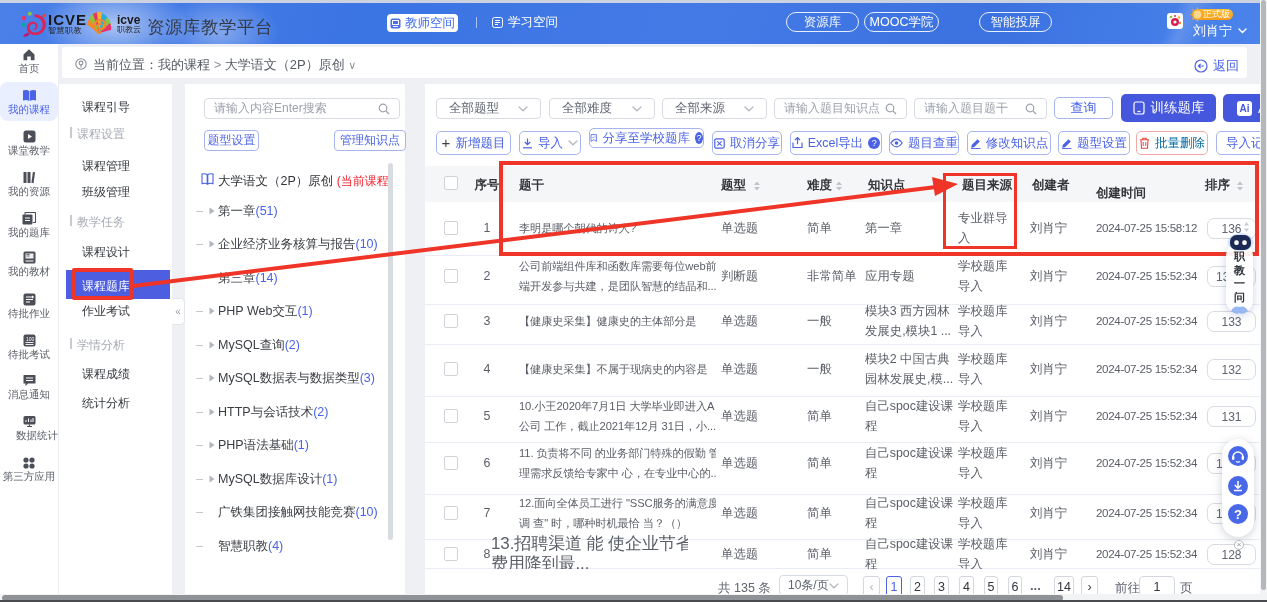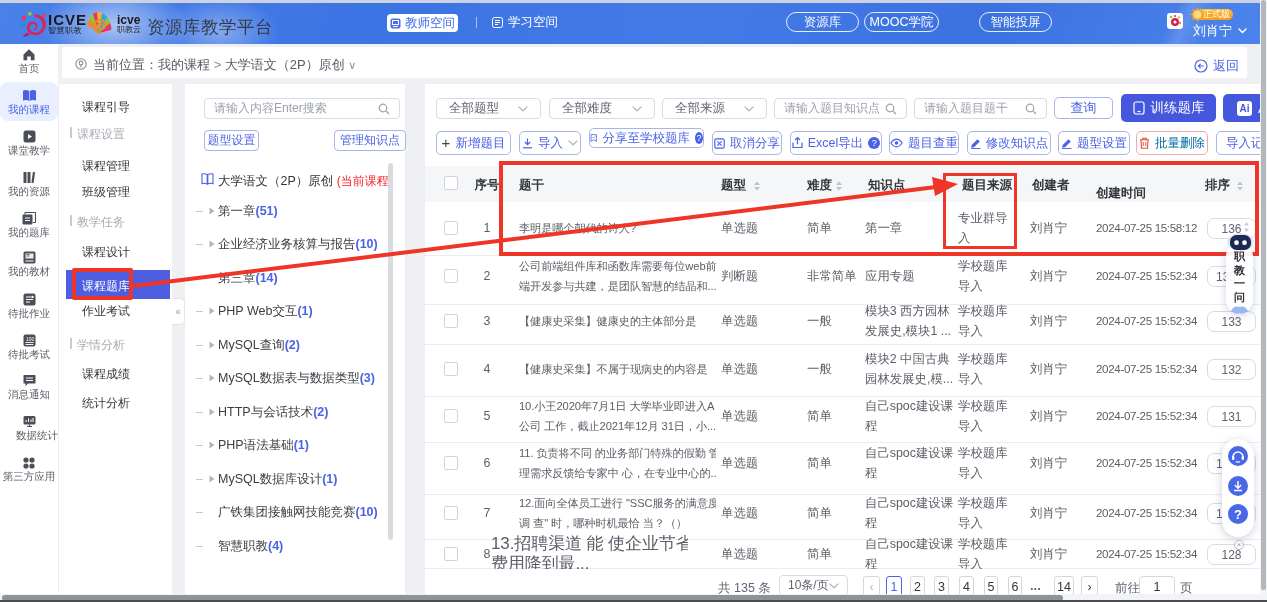--- a/index.html
+++ b/index.html
@@ -11,21 +11,21 @@
 .sel{position:absolute;display:flex;align-items:center;justify-content:space-between;background:#fff;border:1px solid #d8dbe2;border-radius:4px;color:#5f6470;font-size:12.5px;padding:0 12px}
 .inp{position:absolute;display:flex;align-items:center;justify-content:space-between;background:#fff;border:1px solid #d8dbe2;border-radius:4px;color:#9ca1ab;font-size:12px;padding:0 9px;white-space:nowrap}
 .pill{position:absolute;border:1.4px solid rgba(255,255,255,.88);border-radius:11px;color:#fff;font-size:12.5px;display:flex;align-items:center;justify-content:center}
 .thead{font-weight:700;color:#33353a;font-size:12.5px;position:absolute}
 .cell{position:absolute;color:#5a5e66;font-size:12.4px;line-height:20px}
 .ck{position:absolute;width:14px;height:14px;border:1px solid #cfd3da;border-radius:2px;background:#fff}
 .sortico{position:absolute;width:8px;height:12px}
 .num-inp{position:absolute;width:49px;height:21px;border:1px solid #d8dbe2;border-radius:7px;background:#fff;color:#5f6470;font-size:12px;display:flex;align-items:center;justify-content:center}
 .pg{position:absolute;height:21px;border:1px solid #d4d7de;border-radius:3px;background:#fff;color:#33353a;font-size:12.5px;display:flex;align-items:center;justify-content:center}
 .tree-i{position:absolute;font-size:12.5px;color:#3a3d43;white-space:nowrap}
-.tree-i b{color:#4a62e6;font-weight:700}
+.tree-i b{color:#4a62e6;font-weight:400}
 svg{display:block}
 </style></head>
 <body>
 
 <div class="abs" style="left:0;top:0;width:1267px;height:3px;background:#ccd2e0"></div>
 <div class="abs" style="left:0;top:3px;width:1267px;height:41px;overflow:hidden;
 background:linear-gradient(105deg,#4a80e8 0%,#3b74e3 30%,#447ae6 55%,#3b72e0 78%,#4c84ec 100%)">
 <div class="abs" style="left:40px;top:-18px;width:150px;height:80px;background:radial-gradient(ellipse at center,rgba(255,255,255,.55),rgba(255,255,255,0) 70%)"></div>
 <div class="abs" style="left:160px;top:-6px;width:120px;height:70px;background:radial-gradient(ellipse at center,rgba(255,255,255,.35),rgba(255,255,255,0) 70%)"></div>
 <div class="abs" style="left:1050px;top:-30px;width:260px;height:120px;background:linear-gradient(115deg,rgba(255,255,255,0) 45%,rgba(255,255,255,.14) 50%,rgba(255,255,255,0) 58%)"></div>

